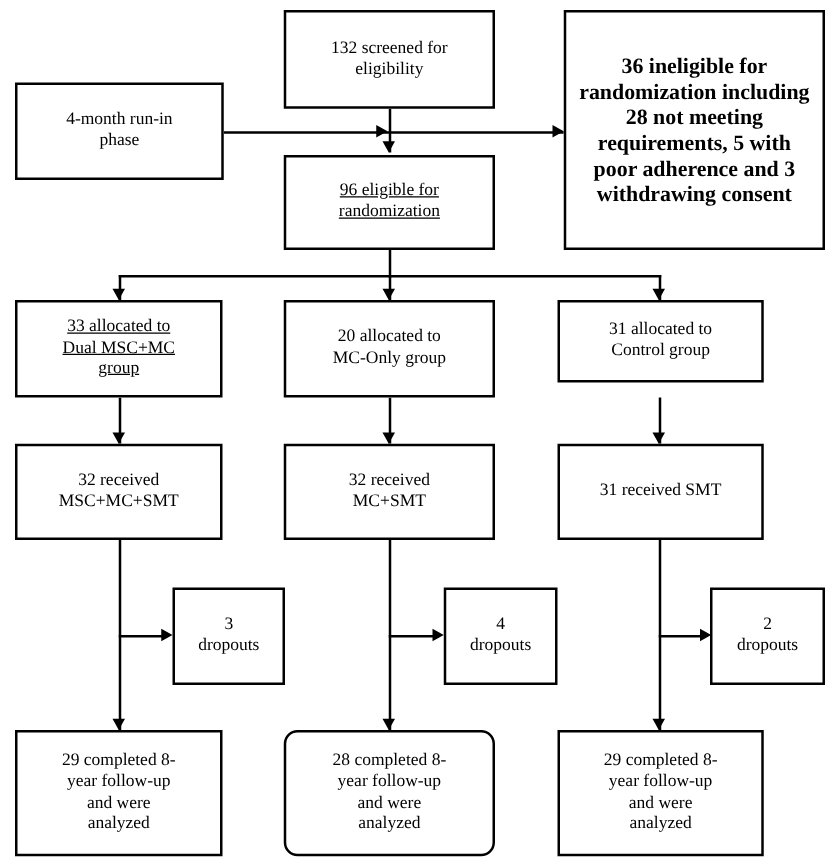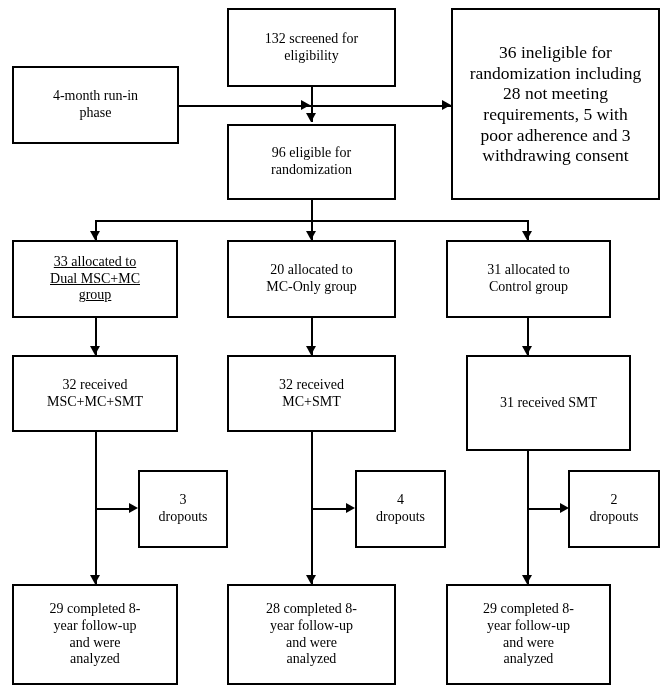--- a/index.html
+++ b/index.html
@@ -29,20 +29,21 @@
     justify-content: center;
     text-align: center;
     line-height: 1.18;
     font-size: 14px;
     padding: 2px 4px;
     white-space: pre-line;
     z-index: 2;
   }
   .node.small {
     font-size: 17.5px;
+    font-weight: bold;
   }
   
   .hline {
     position: absolute;
     height: 0;
     border-top: 2px solid #000000;
     z-index: 1;
   }
   .vline {
     position: absolute;
@@ -124,56 +125,56 @@
   <div class="node" style="left:227px; top:8px; width:169px; height:79px;">132 screened for
 eligibility</div>
 
   <div class="node small" style="left:451px; top:8px; width:209px; height:192px;">36 ineligible for
 randomization including
 28 not meeting
 requirements, 5 with
 poor adherence and 3
 withdrawing consent</div>
 
-  <div class="node" style="left:227px; top:124px; width:169px; height:76px;">96 eligible for
+  <div class="node" style="left:227px; top:124px; width:169px; height:76px;text-decoration:underline;">96 eligible for
 randomization</div>
 
   <div class="node" style="left:12px; top:240px; width:166px; height:78px;text-decoration:underline;">33 allocated to
 Dual MSC+MC
 group</div>
 
   <div class="node" style="left:227px; top:240px; width:169px; height:78px;">20 allocated to
 MC-Only group</div>
 
-  <div class="node" style="left:446px; top:240px; width:165px; height:78px;">31 allocated to
+  <div class="node" style="left:446px; top:240px; width:165px; height:66px;">31 allocated to
 Control group</div>
 
   <div class="node" style="left:12px; top:355px; width:166px; height:77px;">32 received
 MSC+MC+SMT</div>
 
   <div class="node" style="left:227px; top:355px; width:169px; height:77px;">32 received
 MC+SMT</div>
 
-  <div class="node" style="left:446px; top:355px; width:165px; height:96px;margin-left:20px;">31 received SMT</div>
+  <div class="node" style="left:446px; top:355px; width:165px; height:77px;">31 received SMT</div>
 
   <div class="node" style="left:138px; top:470px; width:90px; height:78px;">3
 dropouts</div>
 
   <div class="node" style="left:355px; top:470px; width:91px; height:78px;">4
 dropouts</div>
 
   <div class="node" style="left:568px; top:470px; width:92px; height:78px;">2
 dropouts</div>
 
   <div class="node" style="left:12px; top:584px; width:166px; height:101px;">29 completed 8-
 year follow-up
 and were
 analyzed</div>
 
-  <div class="node" style="left:227px; top:584px; width:169px; height:101px;">28 completed 8-
+  <div class="node" style="left:227px; top:584px; width:169px; height:101px;border-radius:11px;">28 completed 8-
 year follow-up
 and were
 analyzed</div>
 
   <div class="node" style="left:446px; top:584px; width:165px; height:101px;">29 completed 8-
 year follow-up
 and were
 analyzed</div>
 
 </div>

